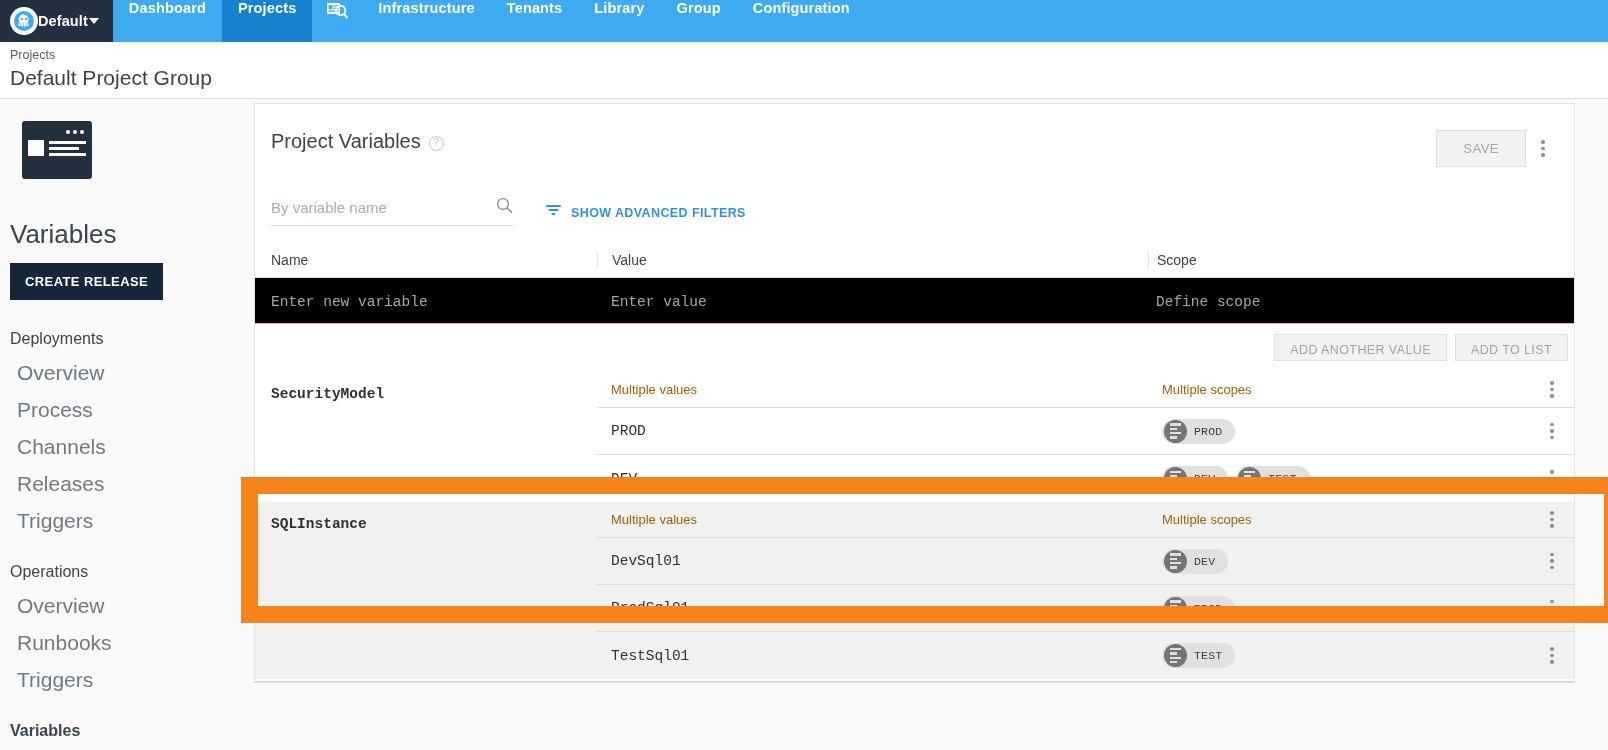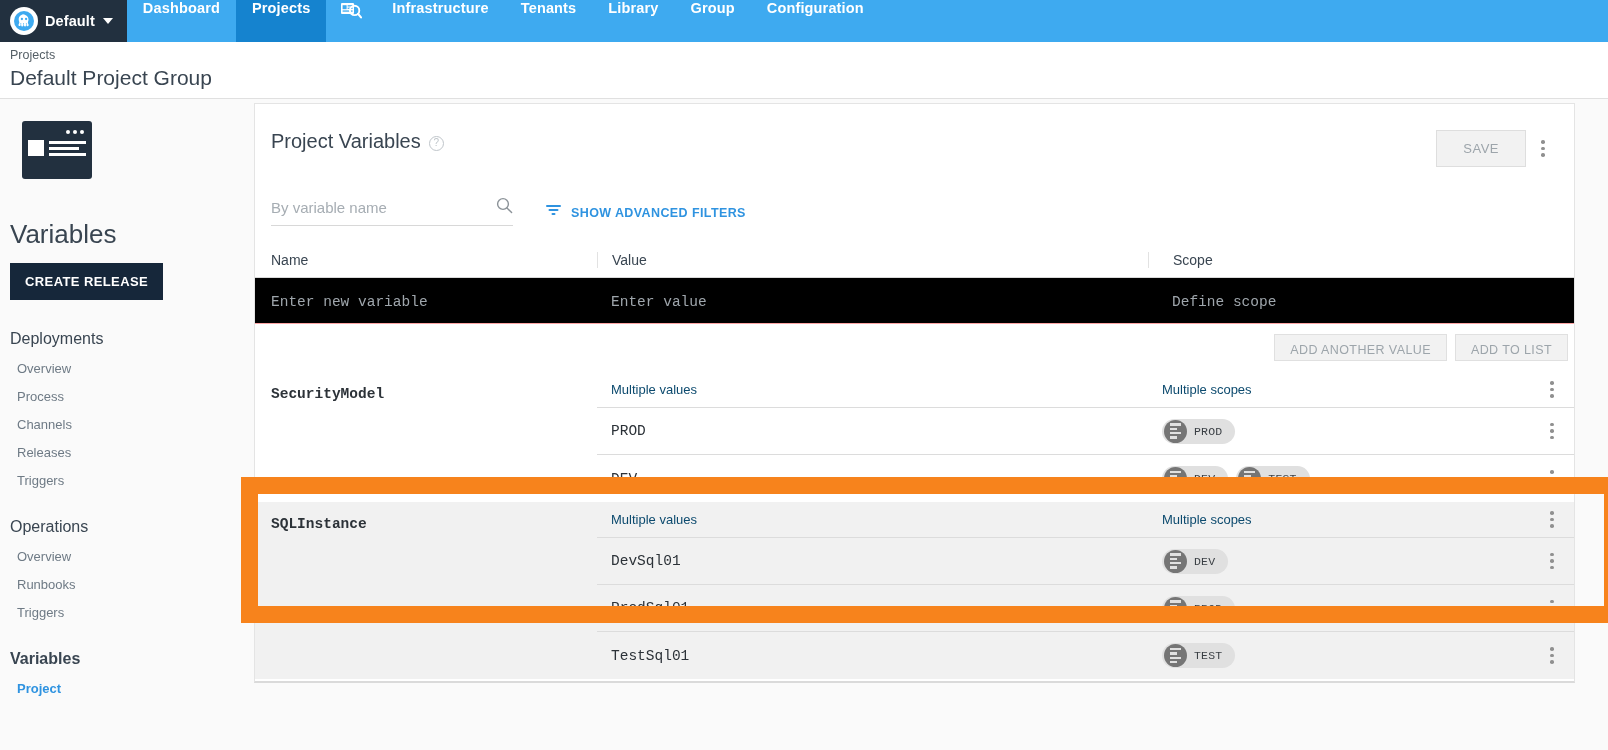--- a/index.html
+++ b/index.html
@@ -12,21 +12,21 @@
 
   
   .navbar {
     height: 42px; width: 100%;
     background: #3eaaf0;
     display: flex; align-items: stretch;
     position: relative; z-index: 5;
   }
   .nav-brand {
     background: #22303f;
-    display: flex; align-items: center; gap: 7px;
+    display: flex; align-items: center; 
     padding: 0 14px 0 10px;
     color: #ffffff;
   }
   .octo-logo {
     width: 28px; height: 28px; border-radius: 50%;
     background: #ffffff;
     display: flex; align-items: center; justify-content: center;
     flex: none;
   }
   .octo-logo svg { display:block; }
@@ -85,21 +85,21 @@
     margin: 13px 8px 0 10px;
     background: #16273a; color: #ffffff;
     border: none; padding: 11px 15px;
     font-size: 13px; font-weight: bold; letter-spacing: .4px;
     font-family: "Liberation Sans", sans-serif;
     cursor: pointer;
   }
   .side-group { font-size: 16px; color: #394551; margin: 30px 0 0 10px; }
   .side-group.bold { font-weight: bold; }
   .side-link {
-    font-size: 13px; color: #6e7a85;
+    font-size: 21px; color: #6e7a85;
     margin: 13px 0 0 17px; cursor: pointer;
   }
   .side-link.active { color: #2f93e0; font-weight: bold; }
 
   
   .main { flex: 1; padding: 0; position: relative; }
   .card {
     position: absolute; left: 0; top: 4px; right: 33px;
     background: #ffffff;
     border: 1px solid #e4e4e4;
@@ -147,21 +147,21 @@
   .search-box input::placeholder { color: #a6adb3; }
   .adv-filter { display: flex; align-items: flex-end; gap: 9px; cursor: pointer; padding-bottom: 6px; }
   .adv-filter span { color: #2f93e0; font-size: 12.5px; font-weight: bold; letter-spacing: .4px; }
 
   
   .tbl { margin-top: 26px; }
   .thead { display: flex; border-bottom: 1px solid #d9d9d9; padding-bottom: 9px; }
   .th { font-size: 14px; color: #394551; }
   .col-name { width: 342px; flex: none; padding-left: 16px; }
   .col-value { width: 551px; flex: none; padding-left: 14px; border-left: 1px solid #e2e2e2; }
-  .col-scope { flex: 1; padding-left: 24px; border-left: 1px solid #e2e2e2; }
+  .col-scope { flex: 1; padding-left: 8px; border-left: 1px solid #e2e2e2; }
 
   .new-row {
     display: flex; align-items: center; height: 46px;
     background: #000000; border-bottom: 1px solid #fca5a5;
   }
   .ph { font-size: 14.5px; color: #9fa6ac; font-family: "Liberation Mono", monospace; }
 
   .addrow { display: flex; justify-content: flex-end; gap: 8px; padding: 10px 6px 11px 0; height: 48px; }
   .gbtn {
     background: #f2f2f2; border: 1px solid #e0e0e0;
@@ -177,21 +177,21 @@
     width: 342px; flex: none; padding: 14px 0 0 16px;
     font-family: "Liberation Mono", monospace;
     font-size: 14.5px; color: #2c3238; font-weight: bold;
   }
   .vg-rows { flex: 1; }
   .vg-sub {
     display: flex; align-items: center; height: 36px;
     border-bottom: 1px solid #dcdcdc;
   }
   .vg-sub .sub-val, .vg-sub .sub-scope {
-    font-size: 13px; color: #0c4a6e;
+    font-size: 13px; color: #a16207;
   }
   .sub-val { width: 551px; flex: none; padding-left: 14px; }
   .sub-scope { flex: 1; padding-left: 14px; }
   .kebab-cell { width: 44px; flex: none; display: flex; justify-content: center; }
 
   .vrow {
     display: flex; align-items: center; height: 47px;
     border-bottom: 1px solid #dcdcdc;
   }
   .vrow:last-child { border-bottom: none; }

